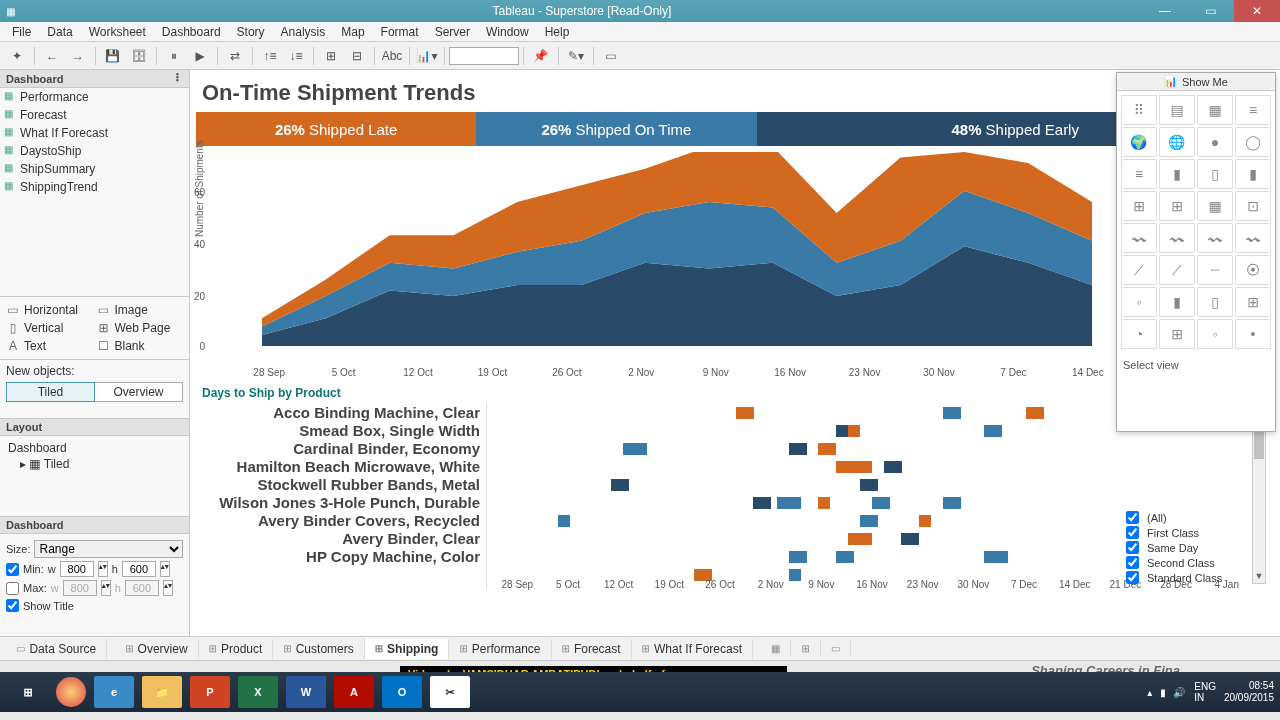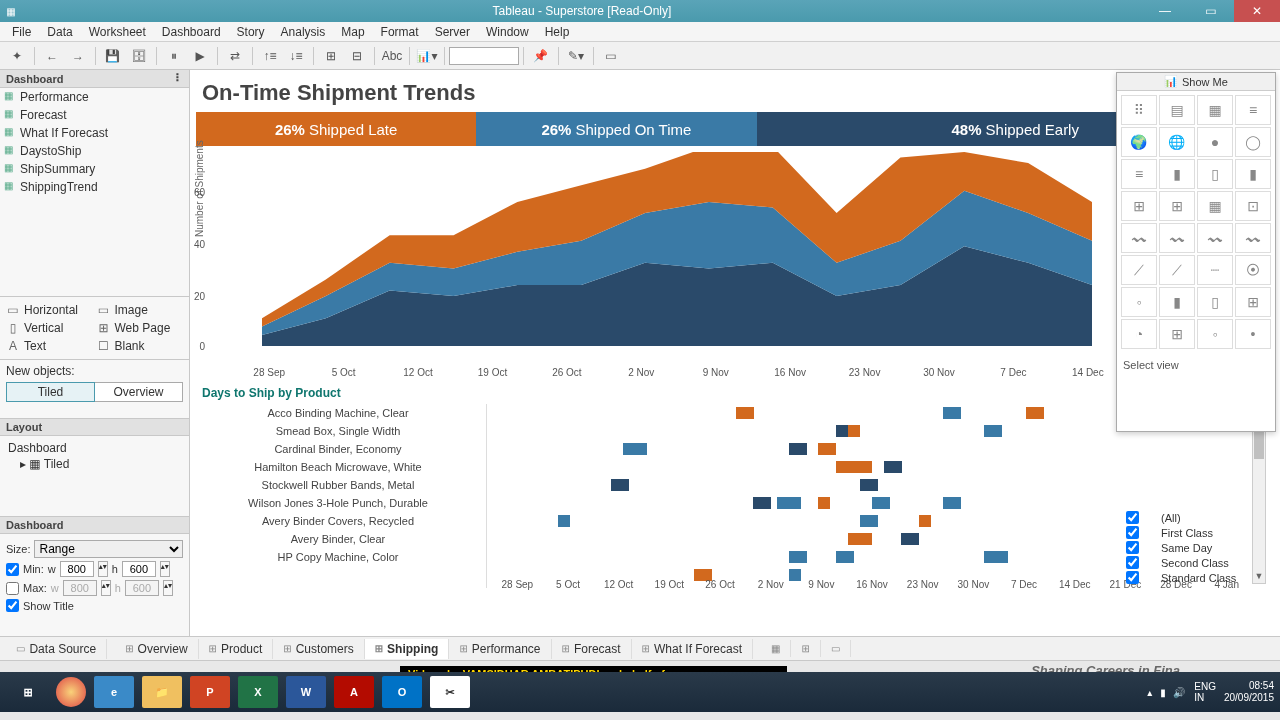--- a/index.html
+++ b/index.html
@@ -66,40 +66,40 @@
 .areachart { position: relative; margin: 6px 6px 0 6px; height: 210px; }
 .areachart .ylabel { position:absolute; left:-2px; top:50%; transform: rotate(-90deg) translateX(20px); font-size:10px; color:#666; transform-origin: left top;}
 .areachart svg { position:absolute; left: 36px; top: 0; }
 .areachart .yticks { position:absolute; left:18px; top:0; font-size:10px; color:#555;}
 .areachart .yticks div { position:absolute; right:9px; transform: translateY(-50%); padding-left: 40px;}
 .areachart .xticks { position:absolute; left:36px; right:0; bottom:-16px; display:flex; font-size:10px; color:#555;}
 .areachart .xticks div { flex:1; text-align:center;}
 
 .subtitle { font-size: 12px; font-weight: bold; color:#0f766e; padding: 24px 0 4px 12px;}
 .gantt { position: relative; margin: 0 14px 0 6px; height: 184px; display:flex;}
-.gantt .labels { width: 290px; text-align: center; font-size: 11px; color:#444;}
+.gantt .labels { width: 290px; text-align: right; font-size: 15px; color:#444;font-weight:bold;}
 .gantt .labels div { height: 18px; line-height: 18px; padding-right: 6px;}
 .gantt .bars { flex:1; position: relative; border-left: 1px solid #ddd;}
 .gantt .bar { position:absolute; height:12px; top:3px;}
 .gantt .xticks2 { position:absolute; left:296px; right:14px; bottom:-2px; display:flex; font-size:10px; color:#555;}
 .gantt .xticks2 div { flex:1; text-align:center;}
 .gantt .scroll { position:absolute; right:0; top:0; width:14px; height: 180px; background:#f0f0f0; border:1px solid #ccc;}
 .gantt .scroll .thumb { position:absolute; left:1px; right:1px; top:14px; height:40px; background:#c0c0c0;}
 .gantt .scroll .arr { position:absolute; left:0; right:0; height:12px; text-align:center; font-size:9px; color:#666;}
 
 
 .showme { position:absolute; right:4px; top:72px; width:160px; height:360px; background:#fff; border:1px solid #aaa; box-shadow: 0 2px 6px rgba(0,0,0,0.2);}
 .showme .hdr { height: 18px; background:#f0f0f0; border-bottom:1px solid #ccc; display:flex; align-items:center; justify-content:center; font-size:11px; gap:4px;}
 .showme .grid { display:grid; grid-template-columns: repeat(4, 1fr); gap:2px; padding:4px;}
 .showme .cell { height: 30px; border:1px solid #ddd; display:flex; align-items:center; justify-content:center; font-size:14px; color:#888; cursor:pointer;}
 .showme .ftr { padding: 6px; font-size:11px; color:#555;}
 
 
 .filterpanel { position:absolute; right:14px; top:440px; width:140px; font-size:11px;}
-.filterpanel .fitem { display:flex; align-items:center; gap:22px; padding:1px 0;}
+.filterpanel .fitem { display:flex; align-items:center; gap:8px; padding:1px 0;}
 
 
 .bottomtabs { height: 24px; background:#f1f1f1; border-top:1px solid #c8c8c8; display:flex; align-items:center; padding: 0 6px;}
 .bottomtabs .tab { padding: 3px 10px; cursor:pointer; display:flex; align-items:center; gap:4px; border-right:1px solid #ddd;}
 .bottomtabs .tab.active { background:#fff; font-weight:bold;}
 .bottomtabs .tabic { font-size:10px; color:#888;}
 
 
 .statusbar { height: 12px; background:#e8e8e8; border-top:1px solid #c8c8c8;}
 

